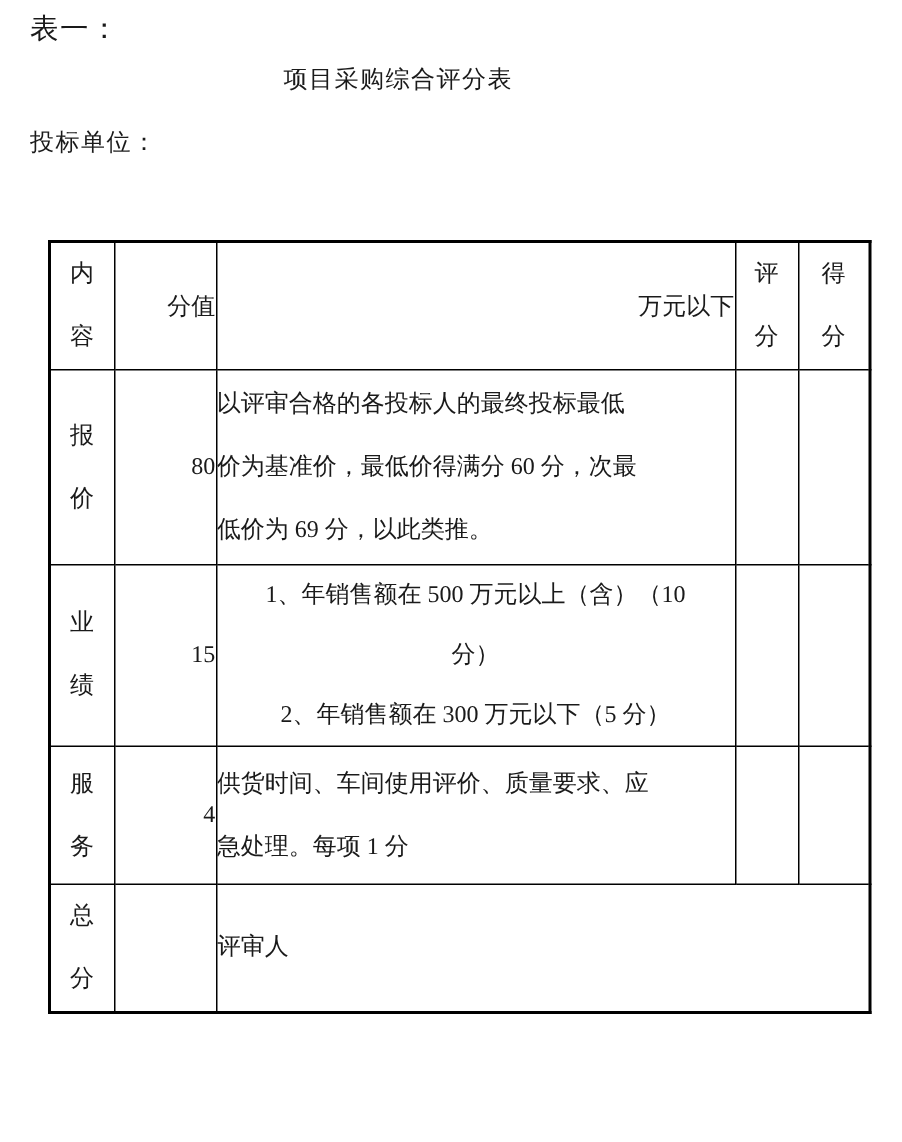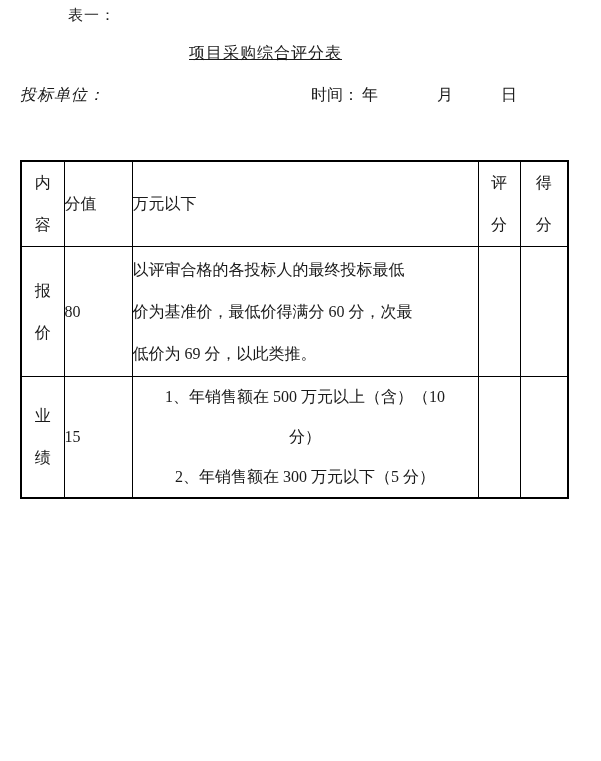--- a/index.html
+++ b/index.html
@@ -14,55 +14,52 @@
     background: #ffffff;
     color: #1a1a1a;
     font-family: "Liberation Serif", "DejaVu Serif", serif;
     font-size: 16px;
     overflow: hidden;
   }
   .table-label {
     position: absolute;
     left: 20px;
     top: 6px;
-    font-size: 15px;
+    font-size: 19px;
     letter-spacing: 1px;
-    margin-left: 48px;
   }
   .doc-title {
     position: absolute;
     left: 189px;
     top: 43px;
     font-size: 16px;
     letter-spacing: 1px;
     white-space: nowrap;
-    text-decoration: underline;
   }
   .bidder-line {
     position: absolute;
     left: 20px;
     top: 85px;
     font-size: 16px;
     letter-spacing: 1px;
-    font-style: italic;
   }
   .time-line {
     position: absolute;
     left: 311px;
     top: 85px;
     font-size: 16px;
     white-space: nowrap;
   }
   .time-line .t-year  { margin-left: 3px;  }
   .time-line .t-month { margin-left: 59px; }
   .time-line .t-day   { margin-left: 48px; }
 
   table.score-table {
     position: absolute;
-    left: 20px;
+    left: 32px;
     top: 160px;
     width: 547px;
     border-collapse: collapse;
     table-layout: fixed;
   }
   table.score-table, .score-table td {
     border: 1px solid #000000;
   }
   table.score-table {
     border-width: 2px;
@@ -90,21 +87,21 @@
   
   .v-stack {
     display: block;
     width: 1.05em;
     margin: 0 auto;
     word-break: break-all;
     line-height: 42px;
     text-align: center;
   }
   .center-cell {
-    text-align: left;
+    text-align: right;
   }
   .items-cell {
     padding-left: 8px;
     padding-right: 4px;
   }
   .items-cell .line {
     line-height: 42px;
     white-space: nowrap;
   }
   .row-perf .items-cell .line { line-height: 40px; text-align: center; }
@@ -113,23 +110,20 @@
 <body>
 
 <div class="page">
 
   <div class="table-label">表一：</div>
 
   <div class="doc-title">项目采购综合评分表</div>
 
   <div class="bidder-line">投标单位：</div>
 
-  <div class="time-line">
-    <span>时间：</span><span class="t-year">年</span><span class="t-month">月</span><span class="t-day">日</span>
-  </div>
 
   <table class="score-table">
     <colgroup>
       <col class="col-content">
       <col class="col-value">
       <col class="col-items">
       <col class="col-review">
       <col class="col-gain">
     </colgroup>
 
@@ -170,17 +164,38 @@
       <td class="center-cell"><span>15</span></td>
       <td class="items-cell">
         <div class="line">1、年销售额在 500 万元以上（含）（10</div>
         <div class="line">分）</div>
         <div class="line">2、年销售额在 300 万元以下（5 分）</div>
       </td>
       <td></td>
       <td></td>
     </tr>
 
-
+    <tr class="row-serv">
+      <td>
+            <span class="v-stack">服务</span>
+          </td>
+      <td class="center-cell"><span>4</span></td>
+      <td class="items-cell">
+        <div class="line">供货时间、车间使用评价、质量要求、应</div>
+        <div class="line">急处理。每项 1 分</div>
+      </td>
+      <td></td>
+      <td></td>
+    </tr>
+
+    <tr class="row-total">
+      <td>
+            <span class="v-stack">总分</span>
+          </td>
+      <td class="center-cell"><span></span></td>
+      <td class="items-cell" colspan="3">
+        <div class="line">评审人</div>
+      </td>
+    </tr>
   </tbody>
     </table>
 
 </div>
 
 </body></html>

